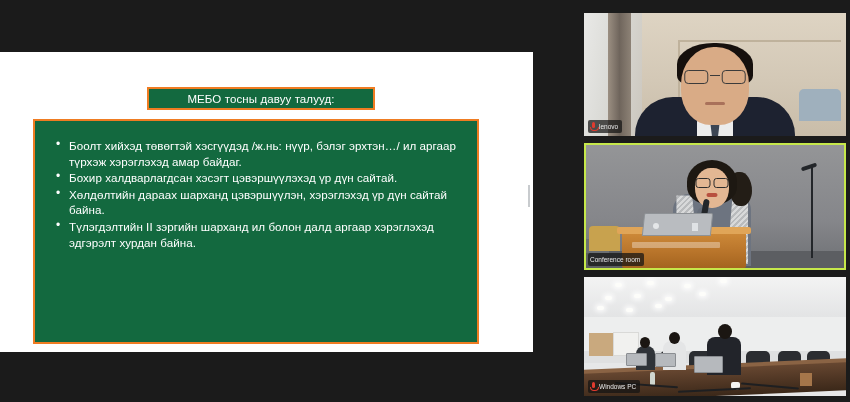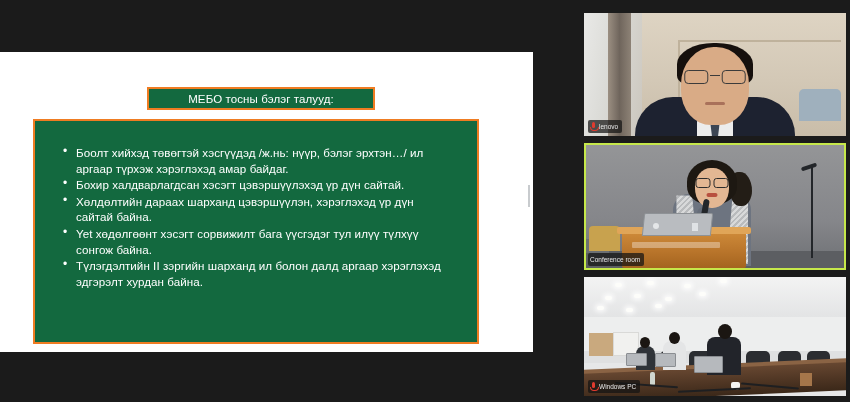--- a/index.html
+++ b/index.html
@@ -69,21 +69,21 @@
     top: 67px;
     width: 446px;
     height: 225px;
     background: #13693f;
     border: 2px solid #ef7c22;
     box-sizing: border-box;
     padding: 8px 10px 8px 6px;
   }
   ul.bullets {
     list-style: none;
-    margin: 16px;
+    margin: 9px;
     padding: 0;
   }
   ul.bullets li {
     position: relative;
     color: #ffffff;
     font-size: 11.6px;
     line-height: 15.6px;
     padding-left: 19px;
     margin: 0 0 1px 0;
     font-family: "Liberation Sans", sans-serif;
@@ -305,29 +305,28 @@
 </head>
 <body>
 
 <div id="app">
 
   <div id="share-region">
 
     <div id="slide">
 
       <div id="slide-title-box">
-        <span id="slide-title-text">МЕБО тосны бэлэг талууд:</span>
+        <span id="slide-title-text">МЕБО тосны давуу талууд:</span>
       </div>
 
       <div id="slide-body-box">
         <ul class="bullets">
           <li>Боолт хийхэд төвөгтэй хэсгүүдэд /ж.нь: нүүр, бэлэг эрхтэн…/ ил аргаар түрхэж хэрэглэхэд амар байдаг.</li>
           <li>Бохир халдварлагдсан хэсэгт цэвэршүүлэхэд үр дүн сайтай.</li>
           <li>Хөлдөлтийн дараах шарханд цэвэршүүлэн, хэрэглэхэд үр дүн сайтай байна.</li>
-          <li>Yet хөдөлгөөнт хэсэгт сорвижилт бага үүсгэдэг тул илүү түлхүү сонгож байна.</li>
           <li>Түлэгдэлтийн II зэргийн шарханд ил болон далд аргаар хэрэглэхэд эдгэрэлт хурдан байна.</li>
         </ul>
       </div>
 
     </div>
 
     <div id="share-edge-mark"></div>
   </div>
 
   <div id="video-rail">

